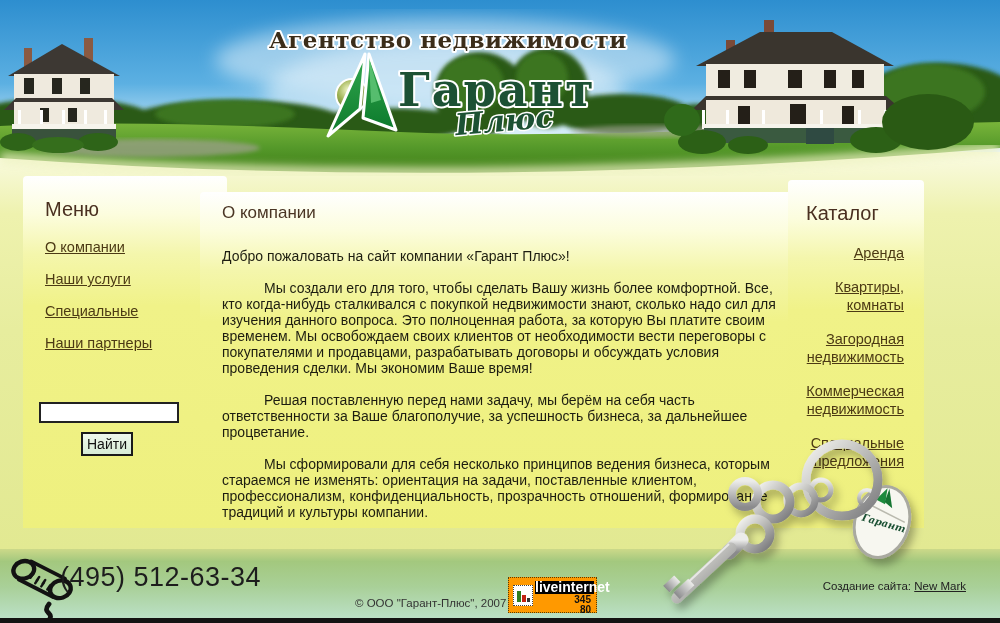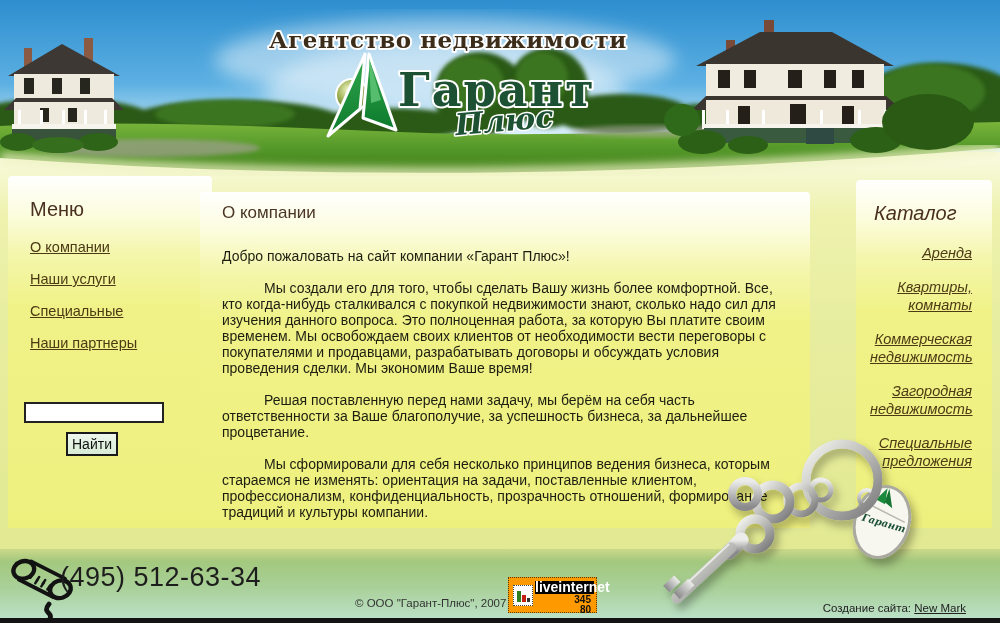--- a/index.html
+++ b/index.html
@@ -12,23 +12,23 @@
   .footer-bg { position:absolute; left:0; top:549px; width:1000px; height:69px; z-index:2;
     background:linear-gradient(180deg,#ccd989 0%,#a3c87e 18%,#a9d098 55%,#bbe0c6 100%); }
   .bottom-bar { position:absolute; left:0; top:618px; width:1000px; height:5px; background:#131313; z-index:2; }
 
   
   .header-photo { position:absolute; left:0; top:0; width:1000px; height:200px; z-index:5; pointer-events:none; }
 
   
   .panel { position:absolute; z-index:3; border-radius:4px 4px 0 0;
     background:linear-gradient(180deg,#ffffff 0px,#fcfdde 38px,#f4f6ac 78px,#f0f288 130px,#eef07e 100%); }
-  .panel-left  { left:8px;  top:176px; width:204px; height:352px; }
+  .panel-left  { left:23px;  top:176px; width:204px; height:352px; }
   .panel-center{ left:200px; top:192px; width:610px; height:336px; }
-  .panel-right { left:856px; top:180px; width:136px; height:348px;font-style:italic; }
+  .panel-right { left:788px; top:180px; width:136px; height:348px; }
 
   .side-title { font-size:20px; color:#4a3020; padding:22px 0 0 22px; font-weight:400; }
   .panel-right .side-title { padding-left:18px; }
   .article-title { font-size:17px; color:#4a3524; padding:11px 0 0 22px; font-weight:400; }
 
   ul.navlist { list-style:none; margin-top:17px; padding-left:22px; }
   ul.navlist li { margin-bottom:14px; line-height:18px; }
   ul.navlist a { color:#4c3a14; font-size:14.5px; text-decoration:underline; cursor:pointer; }
 
   ul.catlist { list-style:none; margin-top:19px; padding:0 20px 0 14px; text-align:right; }
@@ -41,21 +41,21 @@
     background:linear-gradient(180deg,#eef7ec,#d8ecd6); border:2px solid #1a1a1a; cursor:pointer; }
 
   .article-body { padding:25px 20px 0 22px; color:#1d1d10; font-size:14px; line-height:16px; }
   .article-body p { margin-bottom:16px; }
   .article-body p.indent { text-indent:42px; }
 
   
   .phone-icon { position:absolute; left:10px; top:549px; width:68px; height:72px; z-index:4; }
   .phone-number { position:absolute; left:60px; top:562px; z-index:4; font-size:27px; color:#1d1d1d; letter-spacing:0.5px; }
   .copyright { position:absolute; left:355px; top:597px; z-index:4; font-size:11.5px; color:#333; }
-  .credit { position:absolute; left:806px; top:602px; width:160px; text-align:right; z-index:4; font-size:11.5px; color:#222; }
+  .credit { position:absolute; left:806px; top:580px; width:160px; text-align:right; z-index:4; font-size:11.5px; color:#222; }
   .credit a { color:#222; text-decoration:underline; cursor:pointer; }
 
   
   .li-badge { position:absolute; left:508px; top:577px; width:89px; height:36px; z-index:4;
     background:#ff9900; border:1px dotted #5a3c00; cursor:pointer; }
   .li-ico { position:absolute; left:4px; top:7px; width:20px; height:21px; background:#fff; border:1px dotted #444; }
   .li-ico i { position:absolute; bottom:3px; display:block; }
   .li-ico .b1 { left:3px;  width:4px; height:11px; background:#2e7d1f; }
   .li-ico .b2 { left:8px;  width:4px; height:7px;  background:#c22314; }
   .li-ico .b3 { left:13px; width:3px; height:4px;  background:#333; }
@@ -225,22 +225,22 @@
       <p class="indent">Решая поставленную перед нами задачу, мы берём на себя часть ответственности за Ваше благополучие, за успешность бизнеса, за дальнейшее процветание.</p>
       <p class="indent">Мы сформировали для себя несколько принципов ведения бизнеса, которым стараемся не изменять: ориентация на задачи, поставленные клиентом, профессионализм, конфиденциальность, прозрачность отношений, формирование традиций и культуры компании.</p>
     </div>
   </div>
 
   <div class="panel panel-right">
     <div class="side-title">Каталог</div>
     <ul class="catlist">
       <li><a>Аренда</a></li>
       <li><a>Квартиры, комнаты</a></li>
+      <li><a>Загородная недвижимость</a></li>
       <li><a>Коммерческая недвижимость</a></li>
-      <li><a>Загородная недвижимость</a></li>
       <li><a>Специальные предложения</a></li>
     </ul>
   </div>
 
   <svg class="key-overlay" viewBox="0 0 280 185">
     <defs>
       <linearGradient id="silver" x1="0" y1="0" x2="1" y2="1">
         <stop offset="0" stop-color="#f5f5f2"></stop>
           <stop offset="0.5" stop-color="#b9b9b6"></stop>
           <stop offset="1" stop-color="#77777a"></stop>

